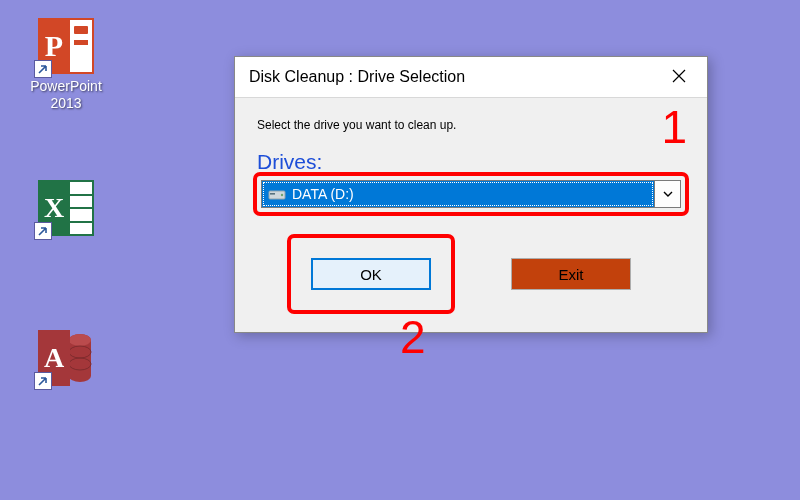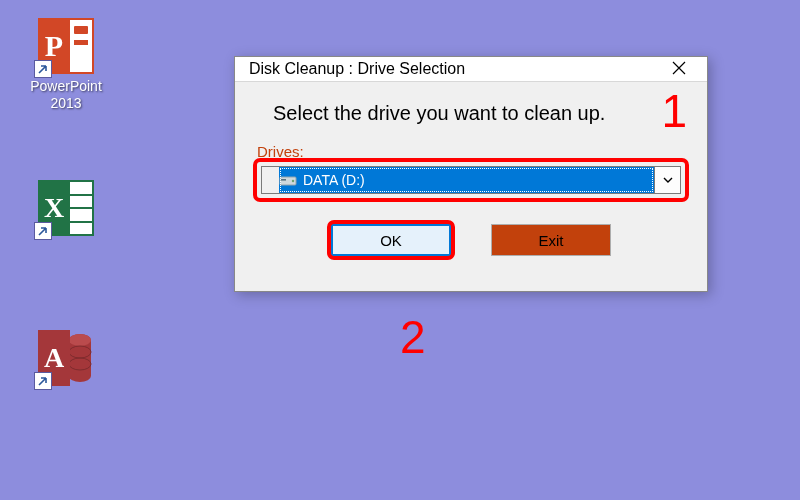--- a/index.html
+++ b/index.html
@@ -98,21 +98,21 @@
   .dialog {
     position: absolute;
     left: 234px;
     top: 56px;
     width: 474px;
     background: #fff;
     border: 1px solid #888;
     box-shadow: 3px 3px 12px rgba(0,0,0,0.25);
   }
   .titlebar {
-    height: 24px;
+    height: 40px;
     display: flex;
     align-items: center;
     padding: 0 0 0 14px;
     font-size: 16px;
     color: #000;
     background:#fff;
   }
   .titlebar .title { flex: 1; }
   .close-btn {
     width: 56px;
@@ -126,52 +126,50 @@
   }
 
   .dialog-body {
     background: #f0f0f0;
     border-top: 1px solid #d8d8d8;
     padding: 20px 22px 22px 22px;
     position: relative;
     min-height: 210px;
   }
   .instruction {
-    font-size: 20px;
+    font-size: 12px;
     color: #000;
     margin-bottom: 18px;
-    margin-left: 16px;
   }
   .drives-label {
-    font-size: 15px;
-    color: #c2410c;
+    font-size: 21px;
+    color: #1d4ed8;
     margin-bottom: 2px;
   }
 
   .drive-row {
     position: relative;
     padding: 4px;
   }
   .drive-combo {
     display: flex;
     height: 28px;
     border: 1px solid #7a7a7a;
   }
   .drive-value {
     flex: 1;
     background: #0078d7;
     color: #fff;
     display: flex;
     align-items: center;
-    padding: 0 0;
+    padding: 0 6px;
     gap: 6px;
     font-size: 14px;
     outline: 1px dotted #fff;
     outline-offset: -2px;
-    margin-left: 17px;
   }
   .drive-value .drive-icon {
     width: 18px; height: 14px; display:inline-block;
   }
   .drive-caret {
     width: 26px;
     background: #fdfdfd;
     border-left: 1px solid #7a7a7a;
     display: flex;
     align-items: center;
@@ -179,21 +177,21 @@
     cursor: pointer;
   }
   .drive-caret svg { display:block; }
 
   .button-row {
     display: flex;
     justify-content: center;
     gap: 40px;
     margin-top: 26px;
   }
-  .btn-wrap { position:relative; padding:0; }
+  .btn-wrap { position:relative; padding:20px; }
   .win-btn {
     width: 120px;
     height: 32px;
     background: #c2410c;
     border: 1px solid #adadad;
     font-size: 15px;
     color: #000;
     cursor: pointer;
   }
   .win-btn.default {

